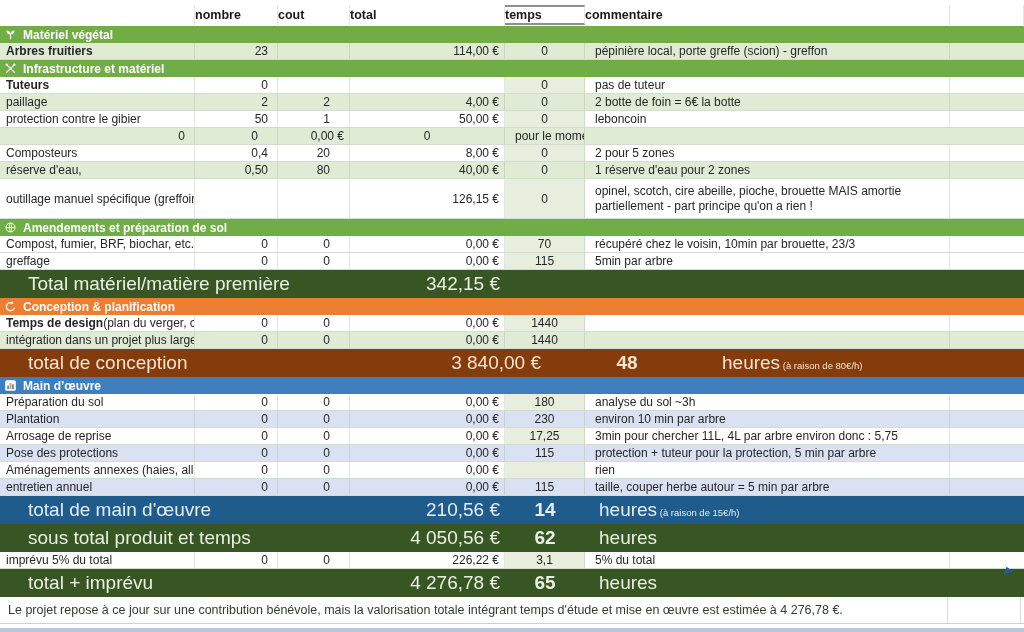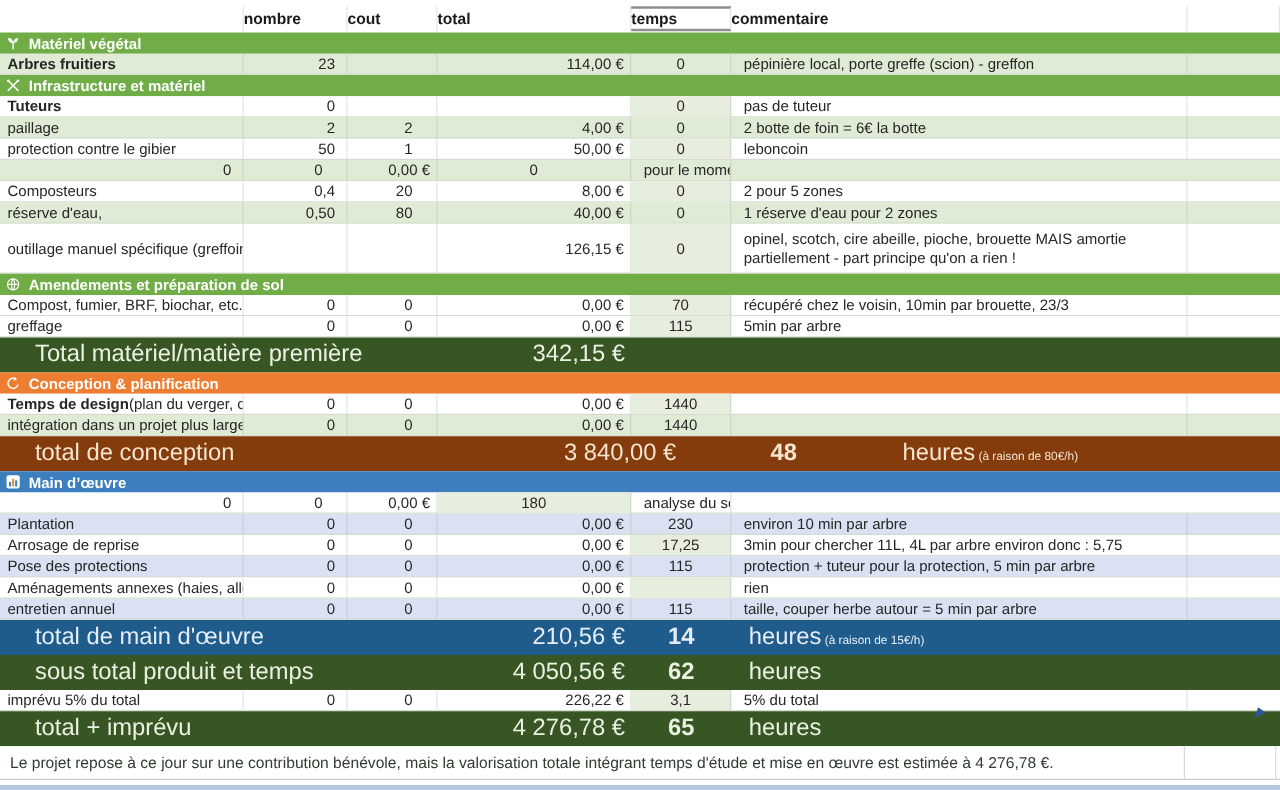--- a/index.html
+++ b/index.html
@@ -230,20 +230,21 @@
           <svg viewBox="0 0 16 16">
             <rect x="1.5" y="1.5" width="13" height="13" rx="2" fill="#fff"></rect>
             <rect x="4" y="8" width="2" height="4.5" fill="#3D7EBF"></rect>
             <rect x="7" y="5" width="2" height="7.5" fill="#E8913C"></rect>
             <rect x="10" y="6.5" width="2" height="6" fill="#3D7EBF"></rect>
           </svg>
         </span>
         <span>Main d’œuvre</span>
       </div>
       <div class="row data t-white">
+        <div class="c name">Préparation du sol</div>
         <div class="c num">0</div>
         <div class="c num cout">0</div>
         <div class="c money">0,00 €</div>
         <div class="c temps">180</div>
         <div class="c com">analyse du sol ~3h</div>
         <div class="c extra"></div>
       </div>
       <div class="row data t-blue">
         <div class="c name">Plantation</div>
         <div class="c num">0</div>

